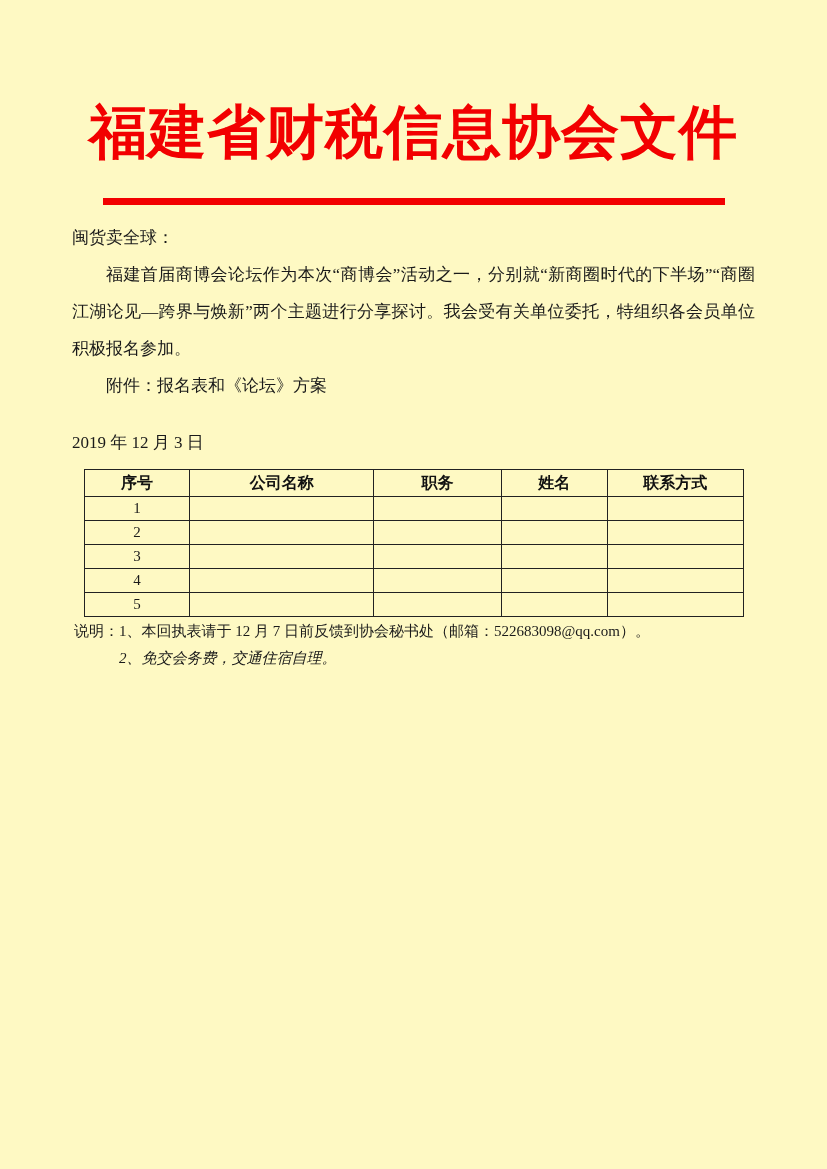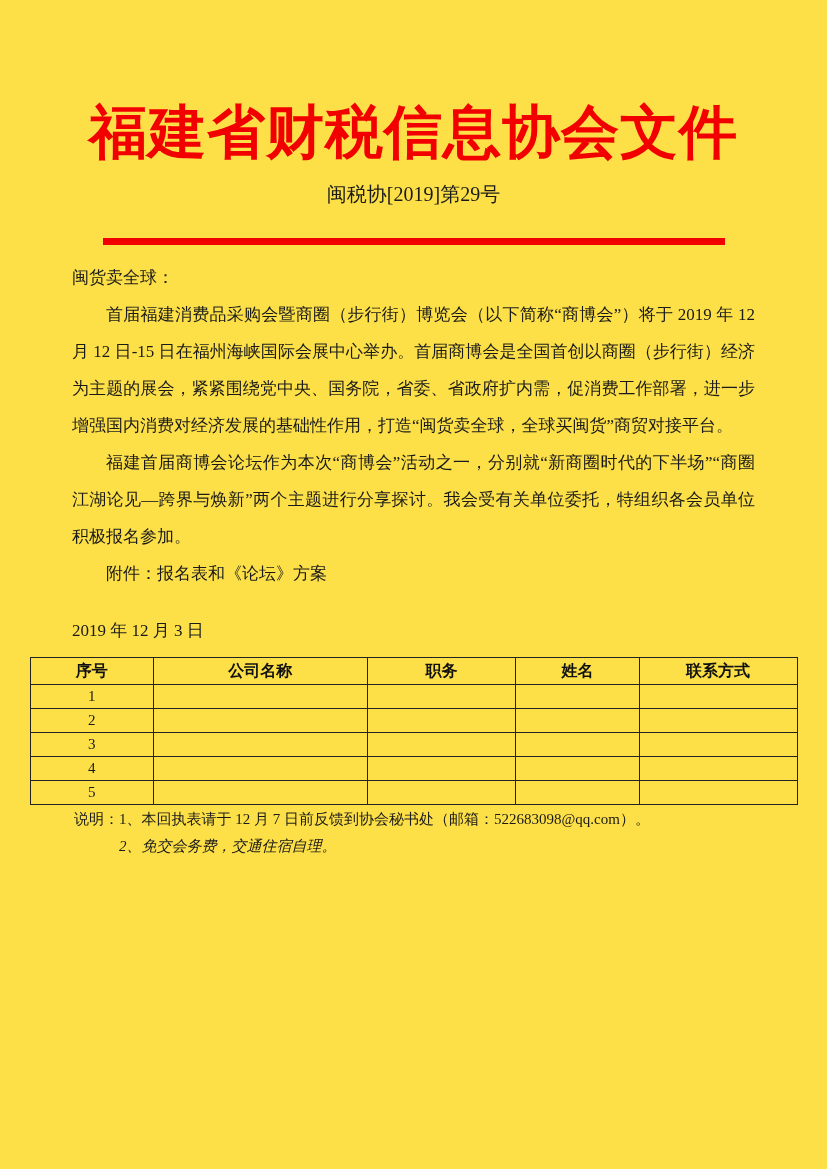--- a/index.html
+++ b/index.html
@@ -6,21 +6,21 @@
     --accent-red:#f20000;
     --link-blue:#3333cc;
   }
   *{margin:0;padding:0;box-sizing:border-box;}
   html,body{background:#ffffff;}
   .page{
     position:relative;
     width:827px;
     height:1169px;
     margin:0 auto;
-    background:#fde047;
+    background:#fef9c3;
     overflow:hidden;
     font-family:"Liberation Serif","DejaVu Serif",serif;
     color:#1a1a1a;
   }
   .org-title{
     padding-top:96px;
     text-align:center;
     font-family:"Liberation Sans","DejaVu Sans",sans-serif;
     font-weight:900;
     font-size:58px;
@@ -72,21 +72,21 @@
   .att-title{
     margin-top:52px;
     text-align:center;
     font-family:"Liberation Sans","DejaVu Sans",sans-serif;
     font-weight:bold;
     font-size:19px;
     line-height:26px;
     color:#111111;
   }
   table.reply-table{
-    width:768px;
+    width:660px;
     margin:12px auto 0 auto;
     border-collapse:collapse;
     table-layout:fixed;
   }
   table.reply-table th,
   table.reply-table td{
     border:1px solid #222222;
     text-align:center;
     vertical-align:middle;
     overflow:hidden;
@@ -117,28 +117,26 @@
   }
   .notes .note-second{padding-left:3em;font-style:italic;}
 </style>
 </head>
 <body>
 
 <div class="page">
 
   <div class="org-title">福建省财税信息协会文件</div>
 
-  <div class="doc-number">闽税协[2019]第29号</div>
 
   <div class="red-rule"></div>
 
 
   <div class="body-block">
     <p class="salutation">闽货卖全球：</p>
-    <p class="indent">首届福建消费品采购会暨商圈（步行街）博览会（以下简称“商博会”）将于 2019 年 12 月 12 日-15 日在福州海峡国际会展中心举办。首届商博会是全国首创以商圈（步行街）经济为主题的展会，紧紧围绕党中央、国务院，省委、省政府扩内需，促消费工作部署，进一步增强国内消费对经济发展的基础性作用，打造“闽货卖全球，全球买闽货”商贸对接平台。</p>
     <p class="indent">福建首届商博会论坛作为本次“商博会”活动之一，分别就“新商圈时代的下半场”“商圈江湖论见—跨界与焕新”两个主题进行分享探讨。我会受有关单位委托，特组织各会员单位积极报名参加。</p>
     <p class="indent">附件：报名表和《论坛》方案</p>
   </div>
 
   <div class="date-line">2019 年 12 月 3 日</div>
 
 
   <table class="reply-table">
     <thead>
       <tr>

